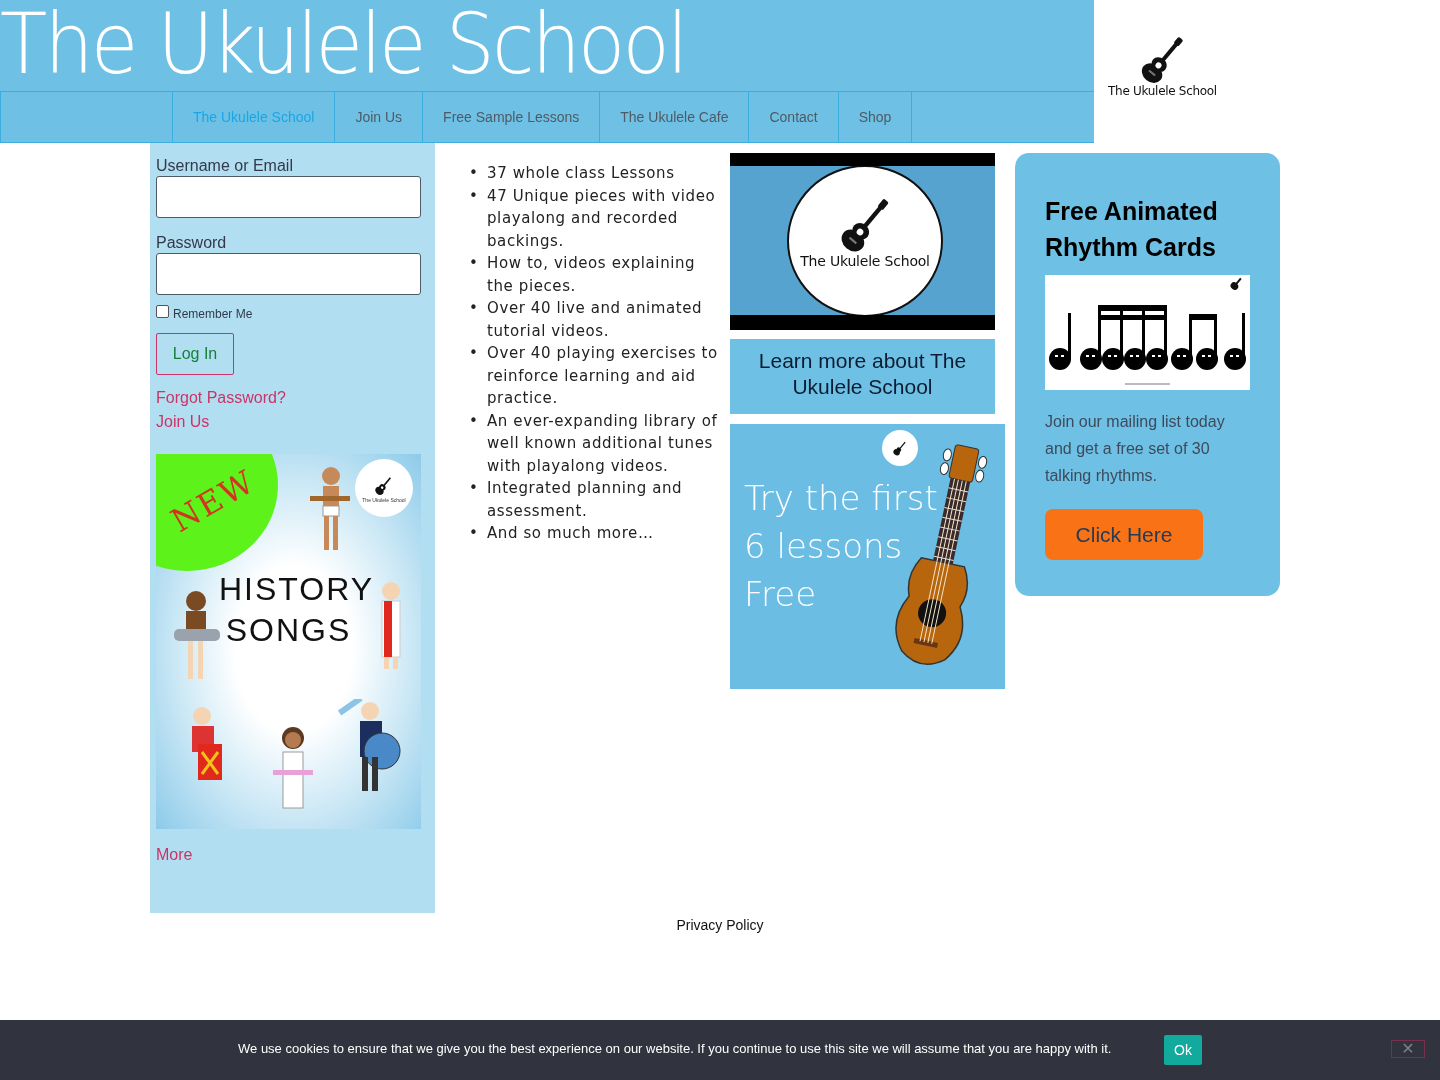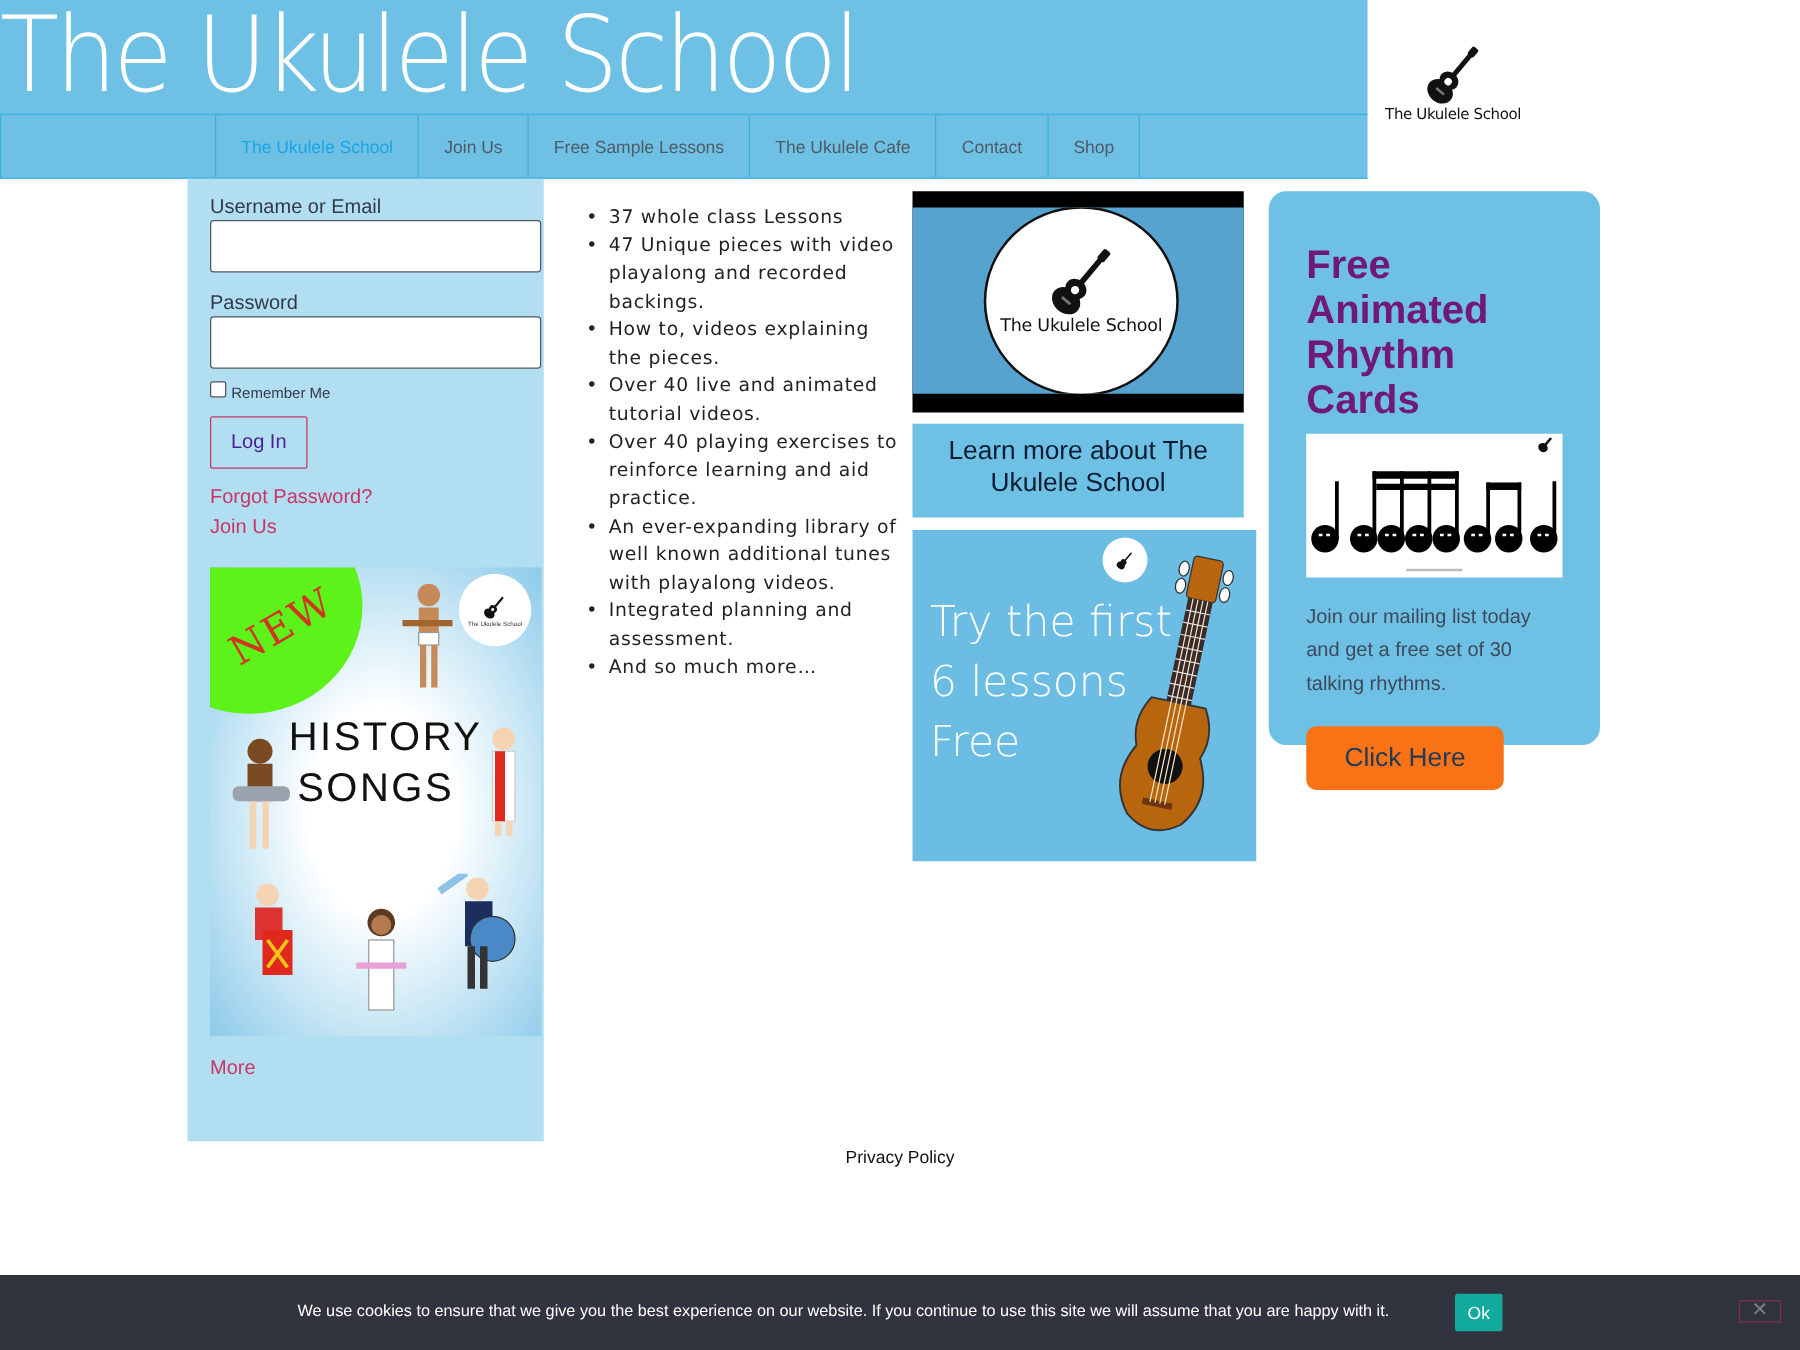--- a/index.html
+++ b/index.html
@@ -12,26 +12,26 @@
   .nav { position: absolute; left: 0; top: 91px; width: 1094px; height: 52px; border: 1px solid #3ab0e0; border-right: none; display: flex; }
   .nav-spacer { width: 172px; height: 100%; border-right: 1px solid #3ab0e0; }
   .nav-item { height: 100%; display: flex; align-items: center; padding: 0 20px; border-right: 1px solid #3ab0e0; font-size: 14px; color: #4e5a66; cursor: pointer; font-family: "Liberation Sans", sans-serif; }
   .nav-item.active { color: #1aa6e6; }
 
   .header-logo { position: absolute; left: 1100px; top: 30px; width: 125px; height: 75px; display: flex; flex-direction: column; align-items: center; }
   .header-logo svg { width: 56px; height: 58px; }
   .header-logo .logo-text { font-size: 12px; color: #111; margin-top: -4px; font-family: "DejaVu Sans", sans-serif; letter-spacing: -0.3px; }
 
   
-  .sidebar { position: absolute; left: 150px; top: 143px; width: 285px; height: 770px; background: #b1dff1; padding: 14px 10px 0 18px; }
+  .sidebar { position: absolute; left: 150px; top: 143px; width: 285px; height: 770px; background: #b1dff1; padding: 14px 10px 0 6px; }
   .field-label { font-size: 16px; color: #33394a; display: block; margin-bottom: 1px; }
   .text-input { width: 265px; height: 42px; background: #fff; border: 1px solid #4e5a66; border-radius: 3px; display: block; margin-bottom: 16px; }
   .remember { display: flex; align-items: center; font-size: 12px; color: #33394a; margin-top: -4px; }
   .checkbox { width: 13px; height: 13px; border: 1px solid #555; border-radius: 2px; background: #fff; margin-right: 4px; margin-top: -6px; }
-  .login-btn { display: inline-block; margin-top: 12px; width: 78px; height: 42px; border: 1px solid #cc3366; border-radius: 2px; color: #4c1d95; font-size: 16px; line-height: 40px; text-align: center; background: transparent; }
+  .login-btn { display: inline-block; margin-top: 12px; width: 78px; height: 42px; border: 1px solid #cc3366; border-radius: 2px; color: #15803d; font-size: 16px; line-height: 40px; text-align: center; background: transparent; }
   .link { display: block; color: #cc3366; font-size: 16px; line-height: 24px; text-decoration: none; }
   .links { margin-top: 11px; }
   .promo-img { margin-top: 20px; width: 265px; height: 375px; position: relative; overflow: hidden; background: radial-gradient(ellipse at 52% 52%, #ffffff 30%, #c9e7f5 62%, #86c7e8 100%); }
   .new-blob { position: absolute; left: -60px; top: -55px; width: 182px; height: 172px; border-radius: 50%; background: #5cf21a; }
   .new-text { position: absolute; left: 12px; top: 28px; font-family: "DejaVu Serif", serif; font-size: 32px; color: #d2341f; transform: rotate(-30deg); letter-spacing: 2px; }
   .hist-title { position: absolute; left: 0; width: 265px; text-align: center; font-family: Liberation Sans, sans-serif; font-size: 32px; color: #111; letter-spacing: 2px; }
   .hist-title.t1 { top: 117px; left: 8px; }
   .hist-title.t2 { top: 158px; left: 0; }
   .badge-circle { position: absolute; left: 199px; top: 5px; width: 58px; height: 58px; border-radius: 50%; background: #fff; display: flex; flex-direction: column; align-items: center; justify-content: center; }
   .badge-circle svg { width: 24px; height: 24px; }
@@ -52,21 +52,21 @@
   .video-circle .vc-text { font-family: "DejaVu Sans", sans-serif; font-size: 14px; color: #111; margin-top: -8px; white-space: nowrap; letter-spacing: -0.2px; }
   .learn-more { position: absolute; left: 730px; top: 339px; width: 265px; height: 75px; background: #6ec1e4; color: #0c1d33; font-size: 21px; line-height: 26px; text-align: center; padding-top: 9px; }
   .try-free { position: absolute; left: 730px; top: 424px; width: 275px; height: 265px; background: #6bbde3; overflow: hidden; }
   .try-text { position: absolute; left: 14px; top: 50px; color: #fff; font-family: "DejaVu Sans", sans-serif; font-weight: 200; font-size: 34px; line-height: 48px; letter-spacing: 0px; }
   .try-badge { position: absolute; left: 152px; top: 6px; width: 36px; height: 36px; border-radius: 50%; background: #fff; display: flex; align-items: center; justify-content: center; }
   .try-badge svg { width: 18px; height: 18px; }
   .ukulele { position: absolute; left: 162px; top: 18px; width: 100px; height: 230px; }
 
   
   .rhythm-card { position: absolute; left: 1015px; top: 153px; width: 265px; height: 443px; background: #6ec1e4; border-radius: 14px; padding: 40px 30px 0 30px; }
-  .rhythm-title { font-size: 32px; font-weight: bold; color: #701a75; line-height: 36px; }
+  .rhythm-title { font-size: 25px; font-weight: bold; color: #000000; line-height: 36px; }
   .rhythm-img { margin-top: 10px; width: 205px; height: 115px; background: #fff; position: relative; overflow: hidden; }
   .rhythm-img svg { width: 205px; height: 115px; }
   .rhythm-desc { margin-top: 18px; font-size: 16px; line-height: 27px; color: #3d4a5c; }
   .click-here { display: block; margin-top: 20px; width: 158px; height: 51px; background: #f97316; border-radius: 8px; color: #243b55; font-size: 21px; line-height: 51px; text-align: center; }
 
   
   .privacy { position: absolute; left: 0; top: 917px; width: 1440px; text-align: center; font-size: 14px; color: #111; }
 
   
   .cookie-bar { position: absolute; left: 0; top: 1020px; width: 1440px; height: 60px; background: #31343e; }

